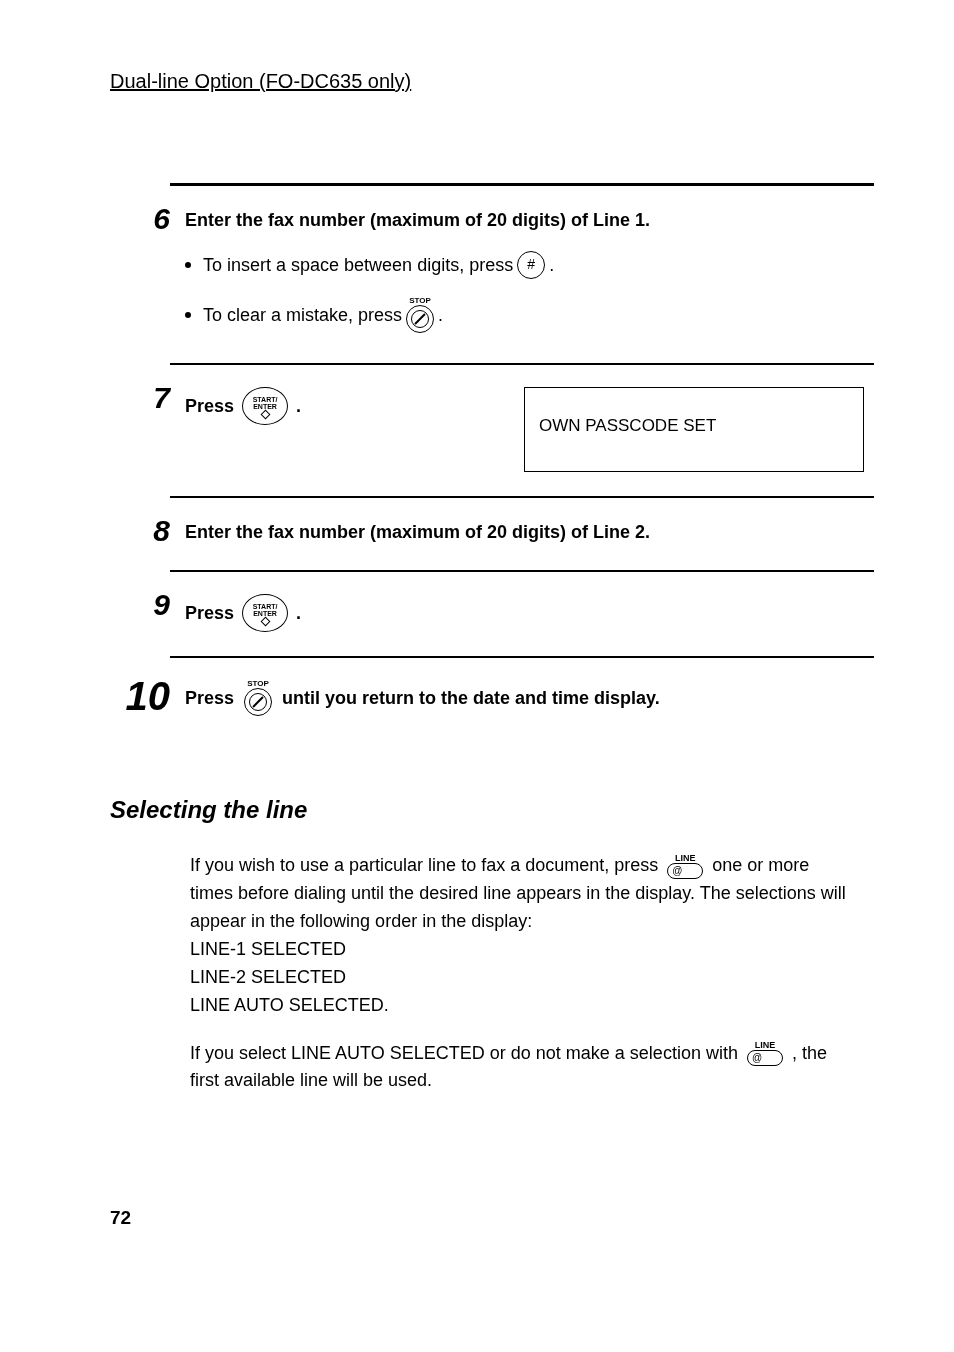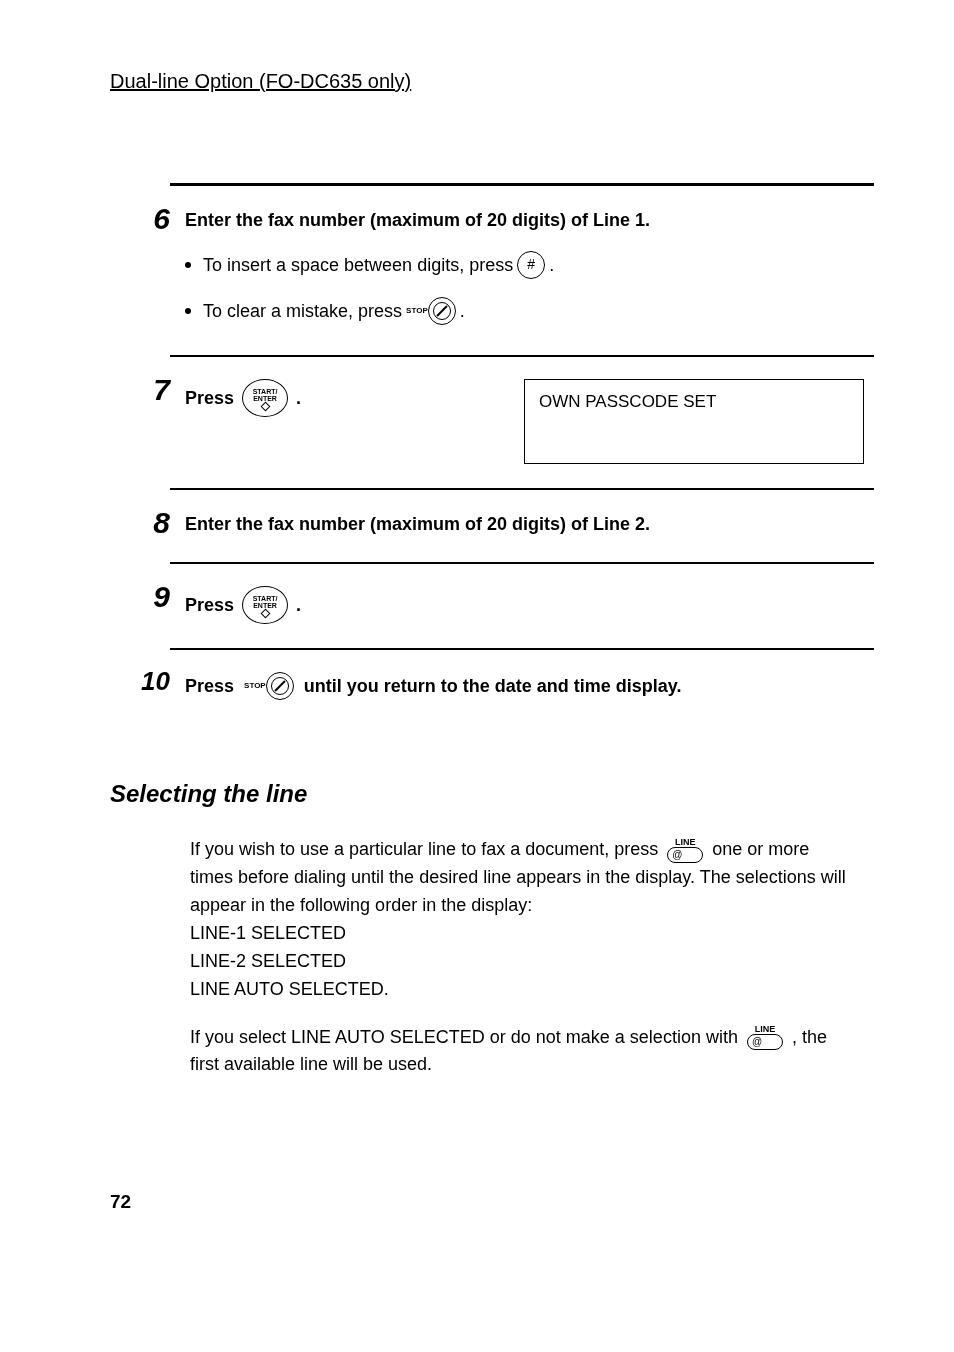--- a/index.html
+++ b/index.html
@@ -30,21 +30,21 @@
   .step-num {
     font-style: italic;
     font-weight: bold;
     font-size: 30px;
     width: 60px;
     flex-shrink: 0;
     line-height: 1;
     text-align: right;
   }
   .step-num.wide {
-    font-size: 26px;
+    font-size: 40px;
   }
   .step-body {
     flex: 1;
     padding-left: 15px;
     font-size: 18px;
     line-height: 1.4;
     padding-top: 4px;
   }
   .step-body b {
     font-weight: bold;
@@ -71,21 +71,21 @@
     width: 26px;
     height: 26px;
     border: 1.5px solid #000;
     border-radius: 50%;
     font-size: 14px;
     margin: 0 4px;
     vertical-align: middle;
   }
   .stop-icon-wrap {
     display: inline-flex;
-    flex-direction: row;
+    flex-direction: column;
     align-items: center;
     margin: 0 4px;
     vertical-align: middle;
     line-height: 1;
   }
   .stop-label {
     font-size: 8px;
     font-weight: bold;
   }
   .stop-circle {
@@ -148,21 +148,21 @@
     border-top: 3px solid #000;
     margin-top: 0;
   }
   .step7-flex {
     display: flex;
     align-items: flex-start;
     justify-content: space-between;
   }
   .display-box {
     border: 1.5px solid #000;
-    padding: 10px 14px;
+    padding: 26px 14px;
     font-size: 17px;
     width: 340px;
     height: 85px;
     box-sizing: border-box;
     margin-right: 10px;
   }
   .display-box .line2 {
     padding-left: 18px;
   }
   .section-title {

